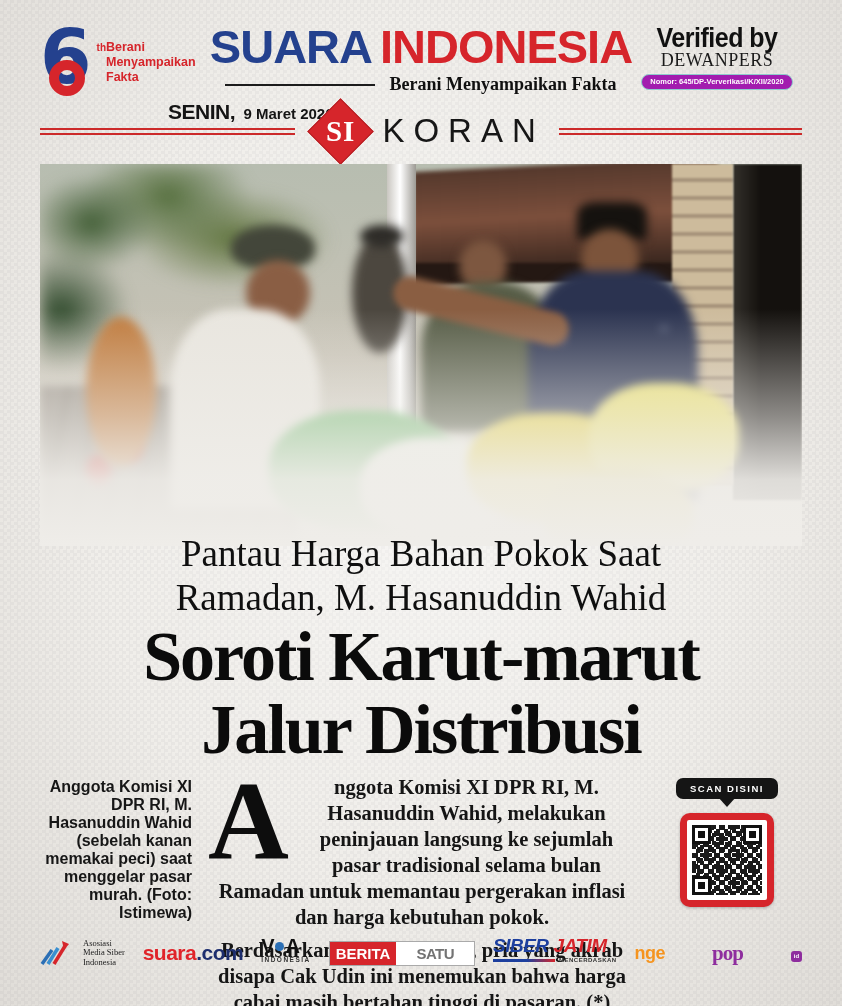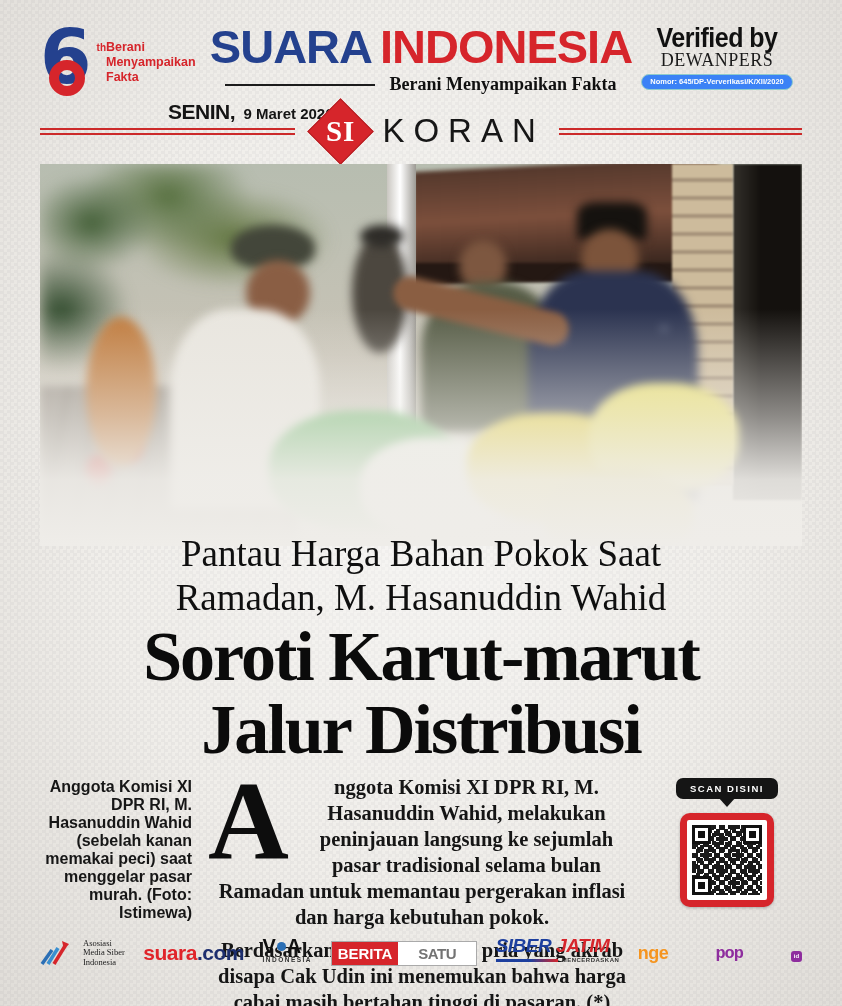--- a/index.html
+++ b/index.html
@@ -26,21 +26,21 @@
   .masthead { flex:1; text-align:center; padding-top:6px; }
   .masthead-title { font-size:47px; font-weight:900; letter-spacing:-1px; line-height:50px; font-family:"Liberation Sans",sans-serif; white-space:nowrap; }
   .masthead-title .blue { color:#24418e; }
   .masthead-title .red  { color:#d6252b; margin-left:8px; }
   .masthead-sub { margin-top:2px; display:flex; align-items:center; justify-content:center; }
   .masthead-rule { width:150px; border-top:2.5px solid #1c1c1c; margin-right:14px; }
   .masthead-tagline { font-family:"Liberation Serif",serif; font-weight:700; font-size:18px; color:#101010; }
   .verified { width:170px; text-align:center; padding-top:8px; }
   .verified-by { font-size:25px; font-weight:800; color:#111; letter-spacing:-.5px; transform:scaleY(1.08); line-height:26px; font-family:"Liberation Sans",sans-serif; }
   .dewanpers { font-family:"Liberation Serif",serif; font-size:18px; letter-spacing:.5px; color:#1a1a1a; line-height:20px; }
-  .verif-badge { display:inline-block; margin-top:3px; background:#3b82f6; color:#fff; font-size:7.5px; font-weight:700; padding:2.5px 8px; border-radius:8px; border:1px solid #8fcbcb; white-space:nowrap; }
+  .verif-badge { display:inline-block; margin-top:3px; background:#a21caf; color:#fff; font-size:7.5px; font-weight:700; padding:2.5px 8px; border-radius:8px; border:1px solid #8fcbcb; white-space:nowrap; }
 
   
   .dateline { position:relative; height:66px; display:flex; align-items:center; }
   .date-text { position:absolute; left:128px; top:2px; white-space:nowrap; }
   .date-day  { font-size:21px; font-weight:800; letter-spacing:-.5px; }
   .date-rest { font-size:15px; font-weight:700; margin-left:4px; }
   .red-rule { height:7px; border-top:2px solid #cc2a2a; border-bottom:2px solid #cc2a2a; }
   .rule-left  { flex:1.05; }
   .rule-right { flex:1; }
   .si-diamond { width:47px; height:47px; background:#d6252b; transform:rotate(45deg); display:flex; align-items:center; justify-content:center; margin:0 18px 0 22px; box-shadow:0 0 0 1px #b51f24 inset; }
@@ -131,21 +131,21 @@
   .bsatu .b1 { background:#d6252b; color:#fff; padding:3px 6px; }
   .bsatu .b2 { color:#737373; padding:3px 20px; letter-spacing:-.5px; }
   .sj { line-height:15px; }
   .sj-row { font-weight:800; font-style:italic; font-size:19px; letter-spacing:-.5px; }
   .sj-row .j1 { color:#1d3f9e; } .sj-row .j2 { color:#d6252b; margin-left:5px; }
   .sj-under { display:flex; align-items:center; justify-content:flex-end; gap:4px; }
   .sj-bar { width:62px; height:3px; background:linear-gradient(90deg,#1d3f9e 55%,#d6252b); }
   .sj-sub { font-size:6px; font-weight:700; color:#333; letter-spacing:.5px; }
   .ngepop { display:flex; align-items:center; font-weight:800;gap:47px; }
   .ngepop .n1 { color:#f5941f; font-size:18px; letter-spacing:-.5px; }
-  .ngepop .n2 { color:#8e2d9e; font-size:17px; letter-spacing:-1px; font-family:Liberation Mono, monospace; }
+  .ngepop .n2 { color:#8e2d9e; font-size:21px; letter-spacing:-1px; font-family:Liberation Serif, serif; }
   .ngepop .n3 { width:11px; height:11px; background:#8e2d9e; color:#fff; font-size:6px; border-radius:3px; display:flex; align-items:center; justify-content:center; margin-left:1px; margin-top:6px; }
   .amsi-mark { display:block; }
 </style>
 </head>
 <body>
 
 <div class="header">
   <div class="anniv">
     <div class="anniv-six-wrap">
       <div class="anniv-six">6</div>

